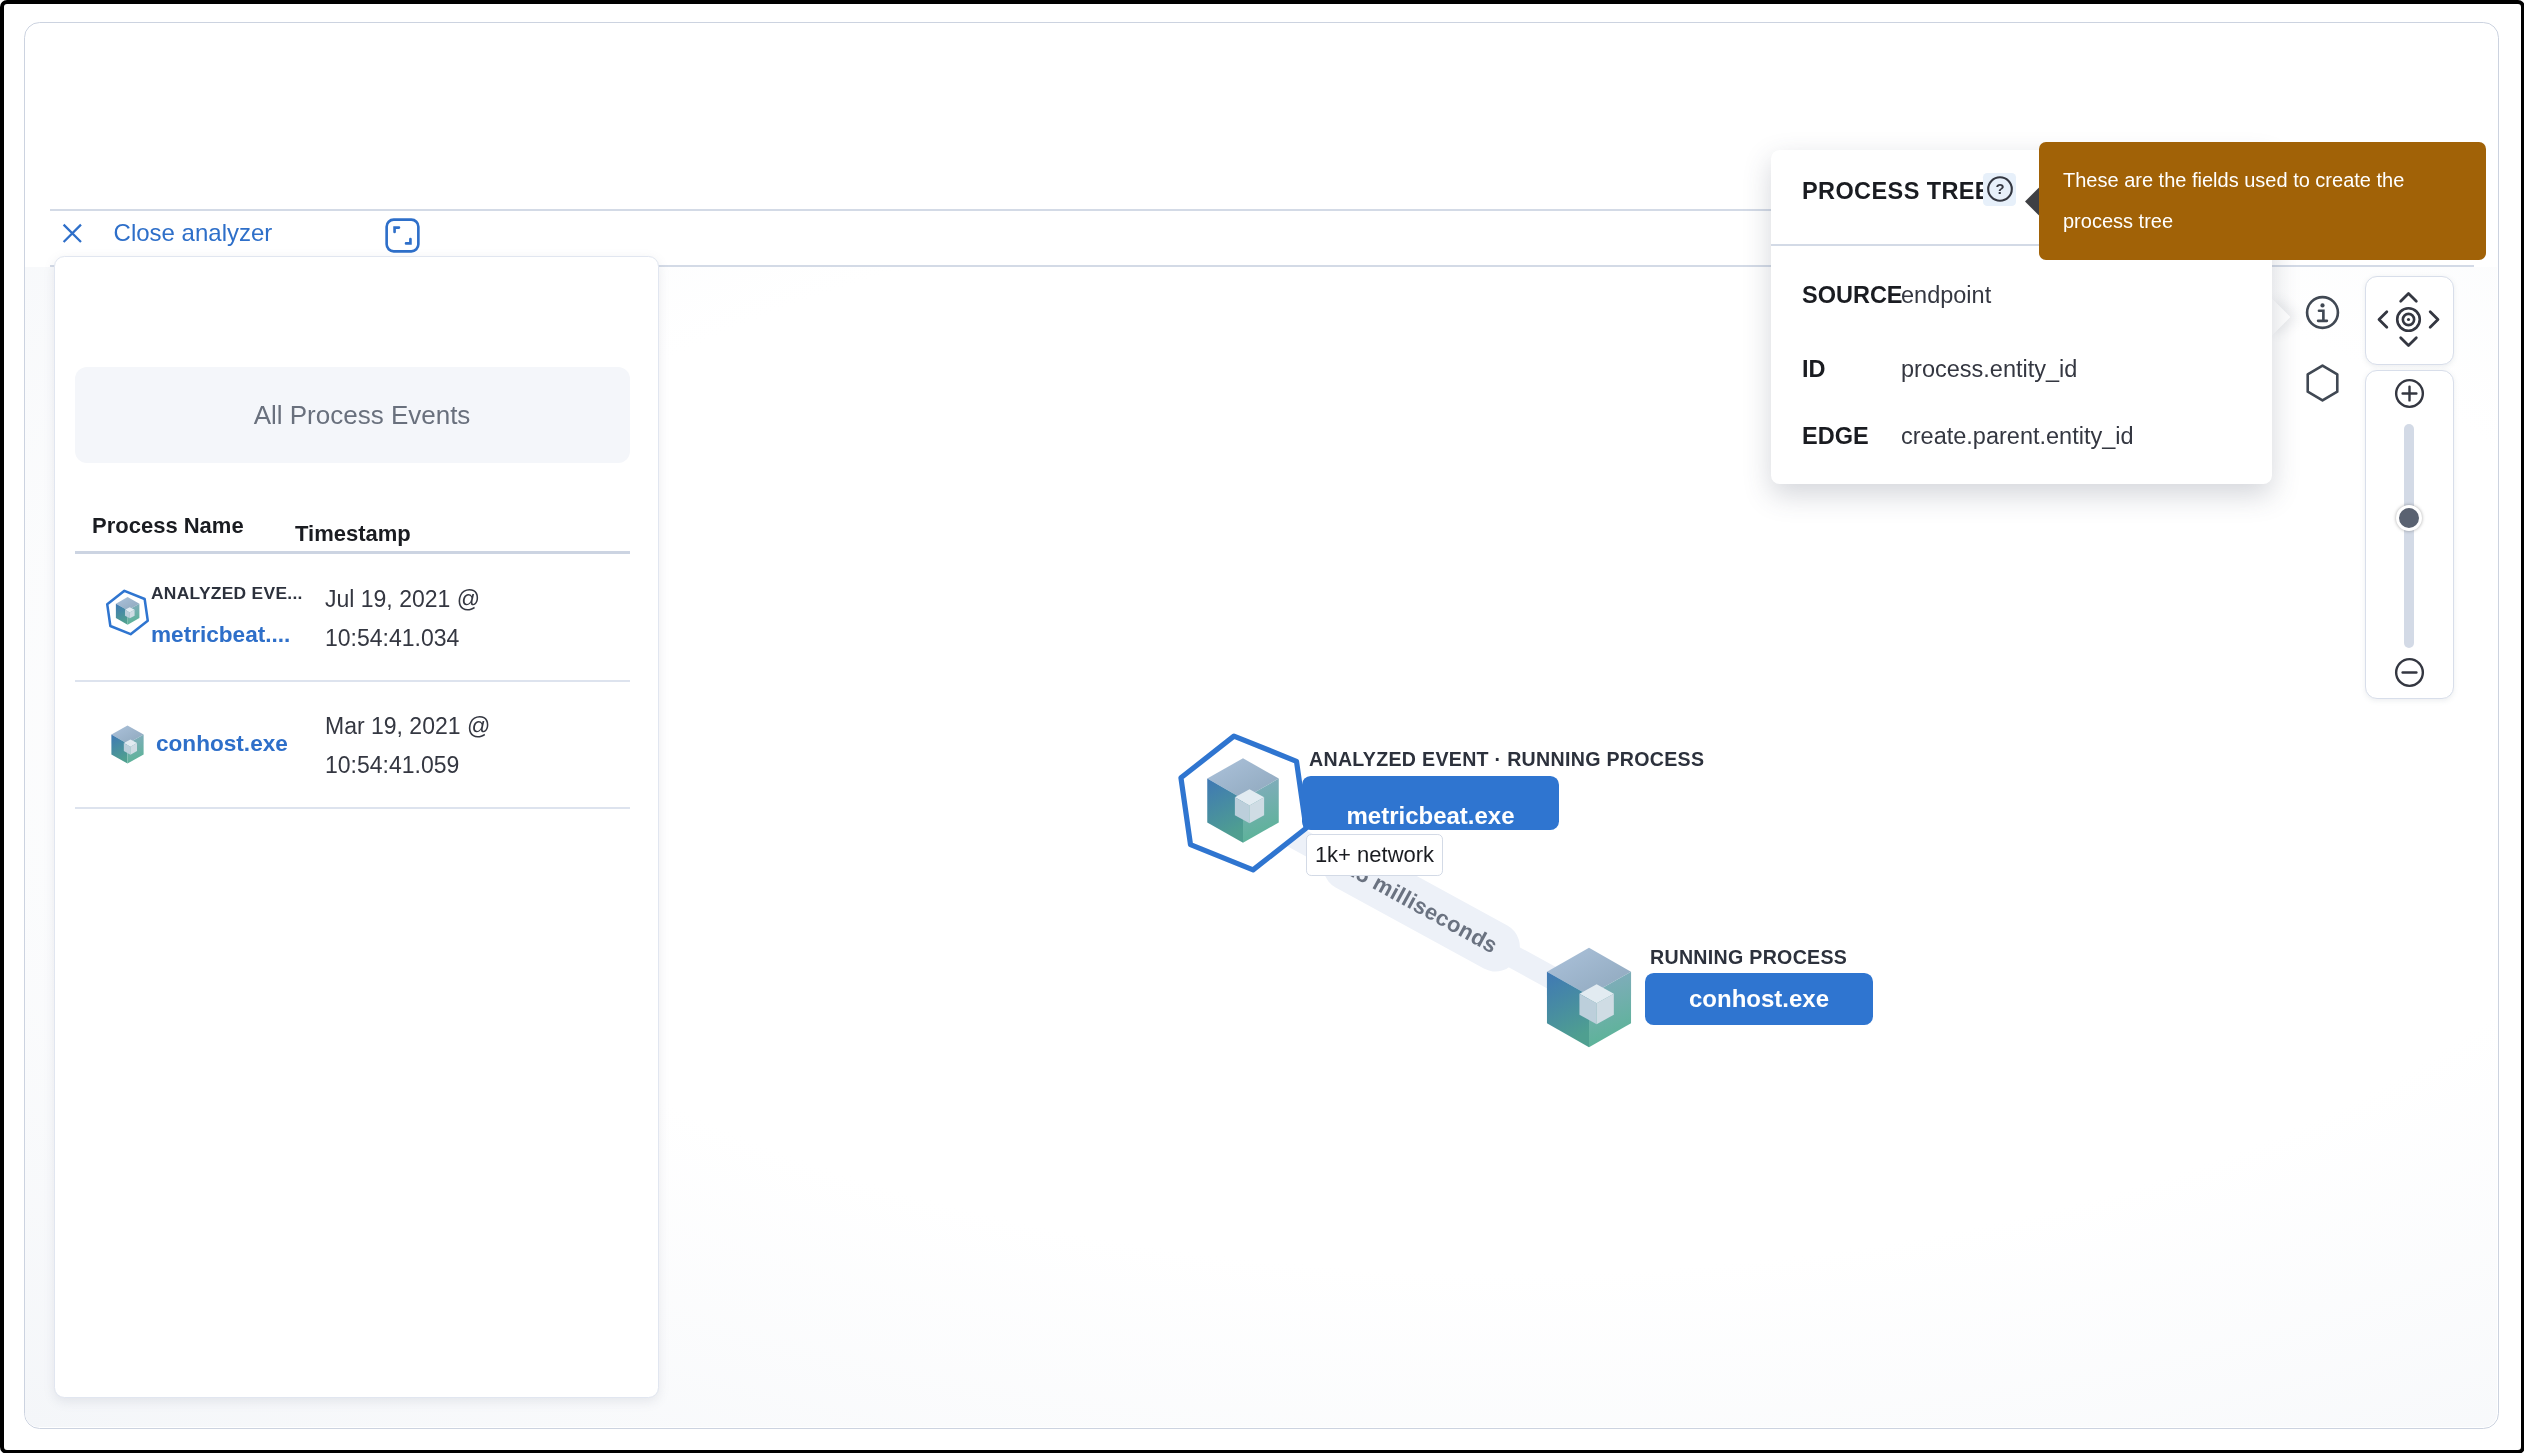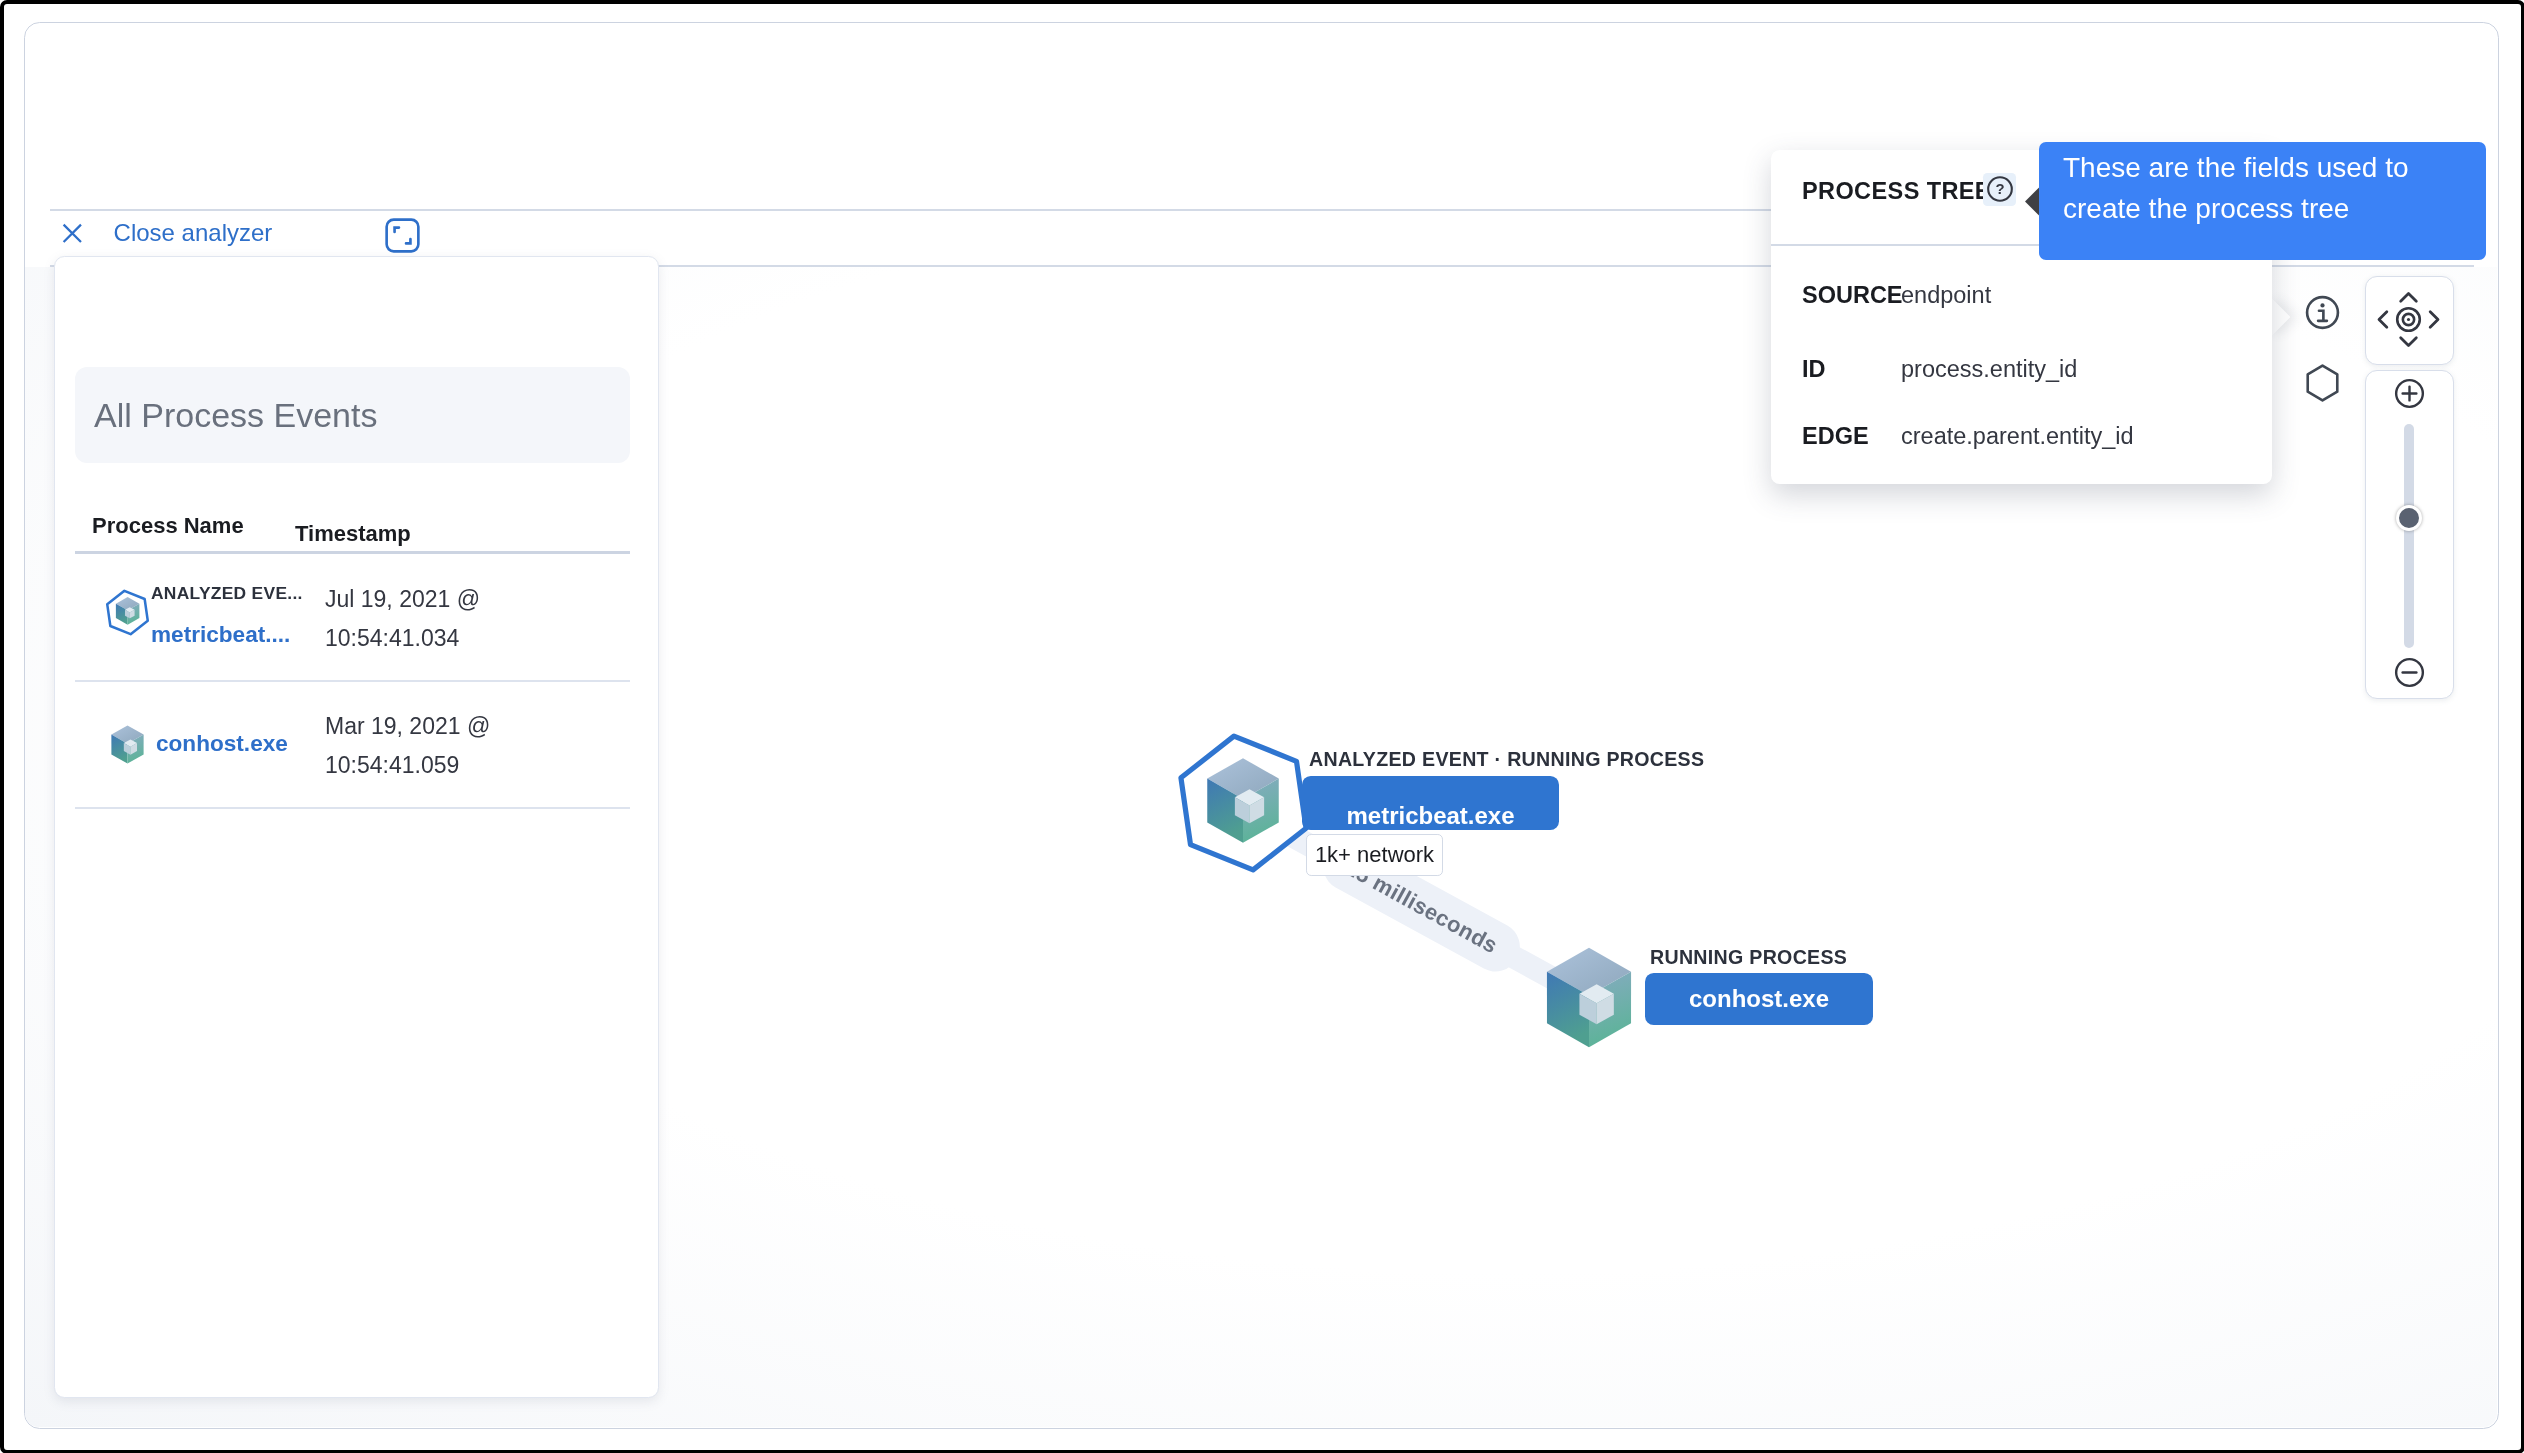--- a/index.html
+++ b/index.html
@@ -11,21 +11,21 @@
     background:radial-gradient(ellipse at 60% 40%, #ffffff 55%, #f4f6f9 100%); z-index:1; }
   .divider1 { position:absolute; left:50px; top:209px; width:2424px; height:1.7px; background:#d3dae6; z-index:2; }
   .divider2 { position:absolute; left:50px; top:265px; width:2424px; height:1.7px; background:#d3dae6; z-index:2; }
 
   
   .close-analyzer { position:absolute; left:61px; top:219px; display:flex; align-items:center; gap:30px; color:#2e6fc9; font-size:24px; font-weight:500; cursor:pointer; z-index:3; }
   .fullscreen-btn { position:absolute; left:384px; top:217px; width:37px; height:37px; cursor:pointer; z-index:3; }
 
   
   .left-panel { position:absolute; left:54px; top:256px; width:605px; height:1142px; background:#fff; border:1.7px solid #e1e6f0; border-radius:10.4px; box-shadow:0 3.5px 10.4px rgba(110,120,140,.14); z-index:5; }
-  .events-select { position:absolute; left:20px; top:110px; width:555px; height:96px; background:#f4f6fa; border-radius:12px; display:flex; align-items:center; padding-left:19px; font-size:34px; color:#69707d; cursor:pointer; }
+  .events-select { position:absolute; left:20px; top:110px; width:555px; height:96px; background:#f4f6fa; border-radius:12px; display:flex; align-items:center; padding-left:19px; font-size:26px; color:#69707d; cursor:pointer;justify-content:center; }
   .col-head { position:absolute; font-size:22px; font-weight:700; color:#1a1c21; }
   .col-head.c1 { left:37px; top:256px;text-align:right; }
   .col-head.c2 { left:240px; top:264px; }
   .head-line { position:absolute; left:20px; top:294px; width:555px; height:2.6px; background:#ccd4e2; }
   .row-line { position:absolute; left:20px; width:555px; height:1.7px; background:#dde3ee; }
   .rl1 { top:423px; } .rl2 { top:550px; }
   .cell-badge { position:absolute; font-size:17.4px; font-weight:700; letter-spacing:0.3px; color:#2c313c; }
   .cell-link { position:absolute; font-size:22.6px; font-weight:600; color:#2e6fc9; cursor:pointer; }
   .cell-time { position:absolute; width:196px; font-size:23px; color:#343741; line-height:39px; }
   .row1-icon { position:absolute; left:50px; top:331px; }
@@ -57,21 +57,21 @@
   .popover { position:absolute; left:1771px; top:150px; width:501px; height:334px; background:#fff; border-radius:8.7px; box-shadow:0 10.4px 28px rgba(60,70,90,.22); z-index:20; }
   .popover-arrow { position:absolute; left:2259px; top:304px; width:26px; height:26px; background:#fff; transform:rotate(45deg); box-shadow:5.2px -5.2px 10.4px rgba(60,70,90,.10); z-index:19; }
   .popover-title { position:absolute; left:31px; top:28px; font-size:23.5px; font-weight:700; letter-spacing:0.4px; color:#1a1c21; }
   .q-icon { position:absolute; left:212px; top:22.6px; width:33px; height:33px; background:#e7f0fa; border-radius:4.3px; display:flex; align-items:center; justify-content:center; cursor:pointer; }
   .popover-div { position:absolute; left:0; top:94px; width:501px; height:1.7px; background:#d3dae6; }
   .p-label { position:absolute; left:31px; font-size:23.5px; font-weight:700; color:#1a1c21; }
   .p-value { position:absolute; left:130px; font-size:23.5px; color:#343741; }
   .pr1 { top:132px; } .pr2 { top:206px; } .pr3 { top:273px; }
 
   
-  .tooltip { position:absolute; left:2039px; top:142px; width:447px; height:118px; background:#3b82f6; border-radius:7px; padding:5px 24px; font-size:28px; line-height:41px; color:#fff; z-index:25; }
+  .tooltip { position:absolute; left:2039px; top:142px; width:447px; height:118px; background:#a16207; border-radius:7px; padding:18px 24px; font-size:20px; line-height:41px; color:#fff; z-index:25; }
   .tooltip-arrow { position:absolute; left:2030px; top:190px; width:22.6px; height:22.6px; background:#3f4044; transform:rotate(45deg); z-index:24; }
 
   svg { display:block; }
 </style>
 </head>
 <body>
 
 <div class="stage">
 
   <svg width="0" height="0" style="position:absolute">

